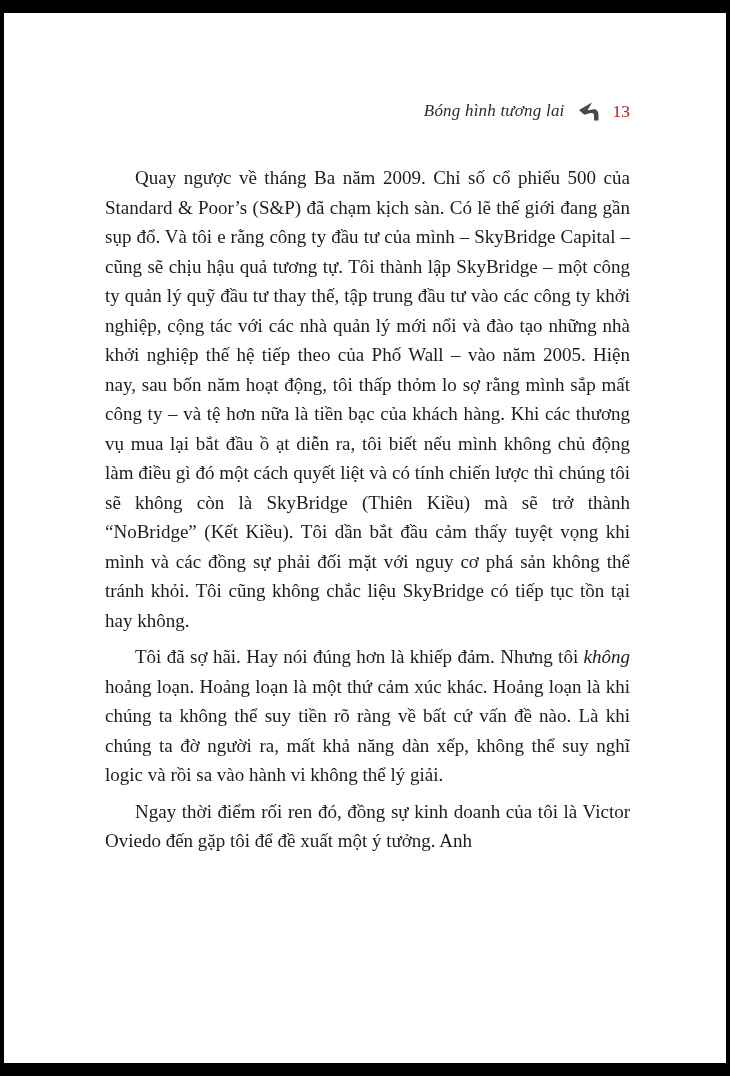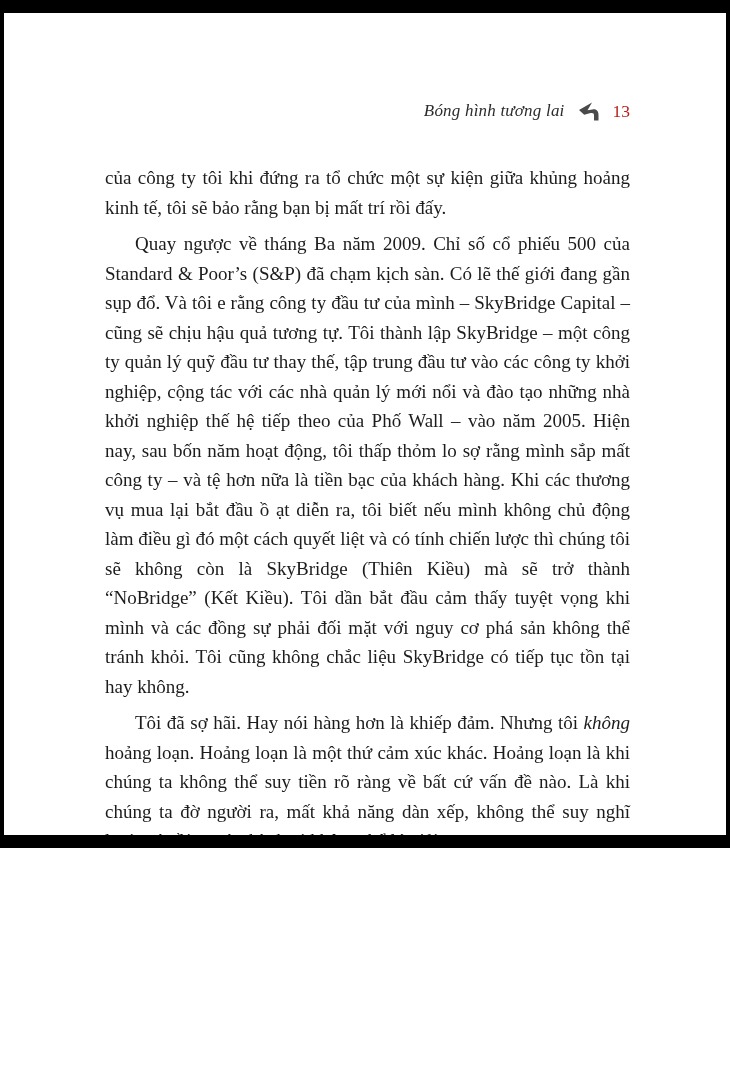--- a/index.html
+++ b/index.html
@@ -3,21 +3,21 @@
 <meta charset="utf-8">
 <style>
   html, body {
     margin: 0;
     padding: 0;
     background: #ffffff;
   }
   .page {
     position: relative;
     width: 730px;
-    height: 848px;
+    height: 1076px;
     box-sizing: border-box;
     background: #ffffff;
     border-top: 13px solid #000000;
     border-bottom: 13px solid #000000;
     border-left: 4px solid #000000;
     border-right: 4px solid #000000;
     overflow: hidden;
     font-family: "Liberation Serif", "DejaVu Serif", serif;
     color: #1c1c1c;
   }
@@ -71,21 +71,21 @@
     <span class="running-title">Bóng hình tương lai</span>
     <span class="logo">
       <svg width="24" height="19" viewBox="0 0 24 19" aria-hidden="true">
         <path d="M1,8 L14,0.5 L9.5,8.2 L14.5,7.4 C19,6.8 20.5,9.8 20.5,13 L20.5,18.5 L16,18.5 L16,13.3 C16,11.2 14.8,10.6 12.6,11.1 L6.2,12.7 Z" fill="#4a4a4a"></path>
       </svg>
     </span>
     <span class="page-number">13</span>
   </header>
 
   <main class="body-text">
-    <p>của công ty tôi khi đứng ra tổ chức một sự kiện giữa khủng hoảng kinh tế, tôi sẽ bảo rằng bạn bị mất trí rồi đấy.</p>
 
     <p class="indent">Quay ngược về tháng Ba năm 2009. Chỉ số cổ phiếu 500 của Standard &amp; Poor’s (S&amp;P) đã chạm kịch sàn. Có lẽ thế giới đang gần sụp đổ. Và tôi e rằng công ty đầu tư của mình – SkyBridge Capital – cũng sẽ chịu hậu quả tương tự. Tôi thành lập SkyBridge – một công ty quản lý quỹ đầu tư thay thế, tập trung đầu tư vào các công ty khởi nghiệp, cộng tác với các nhà quản lý mới nổi và đào tạo những nhà khởi nghiệp thế hệ tiếp theo của Phố Wall – vào năm 2005. Hiện nay, sau bốn năm hoạt động, tôi thấp thỏm lo sợ rằng mình sắp mất công ty – và tệ hơn nữa là tiền bạc của khách hàng. Khi các thương vụ mua lại bắt đầu ồ ạt diễn ra, tôi biết nếu mình không chủ động làm điều gì đó một cách quyết liệt và có tính chiến lược thì chúng tôi sẽ không còn là SkyBridge (Thiên Kiều) mà sẽ trở thành “NoBridge” (Kết Kiều). Tôi dần bắt đầu cảm thấy tuyệt vọng khi mình và các đồng sự phải đối mặt với nguy cơ phá sản không thể tránh khỏi. Tôi cũng không chắc liệu SkyBridge có tiếp tục tồn tại hay không.</p>
 
-    <p class="indent"><span>Tôi đã sợ hãi. Hay nói hàng hơn là khiếp đảm. Nhưng tôi </span><em>không</em><span> hoảng loạn. Hoảng loạn là một thứ cảm xúc khác. Hoảng loạn là khi chúng ta không thể suy tiền rõ ràng về bất cứ vấn đề nào. Là khi chúng ta đờ người ra, mất khả năng dàn xếp, không thể suy nghĩ logic và rồi sa vào hành vi không thể lý giải.</span></p>
+    <p class="indent"><span>Tôi đã sợ hãi. Hay nói đúng hơn là khiếp đảm. Nhưng tôi </span><em>không</em><span> hoảng loạn. Hoảng loạn là một thứ cảm xúc khác. Hoảng loạn là khi chúng ta không thể suy tiền rõ ràng về bất cứ vấn đề nào. Là khi chúng ta đờ người ra, mất khả năng dàn xếp, không thể suy nghĩ logic và rồi sa vào hành vi không thể lý giải.</span></p>
 
+    <p class="indent">Ngay thời điểm rối ren đó, đồng sự kinh doanh của tôi là Victor Oviedo đến gặp tôi để đề xuất một ý tưởng. Anh</p>
   </main>
 
 </div>
 
 </body></html>

